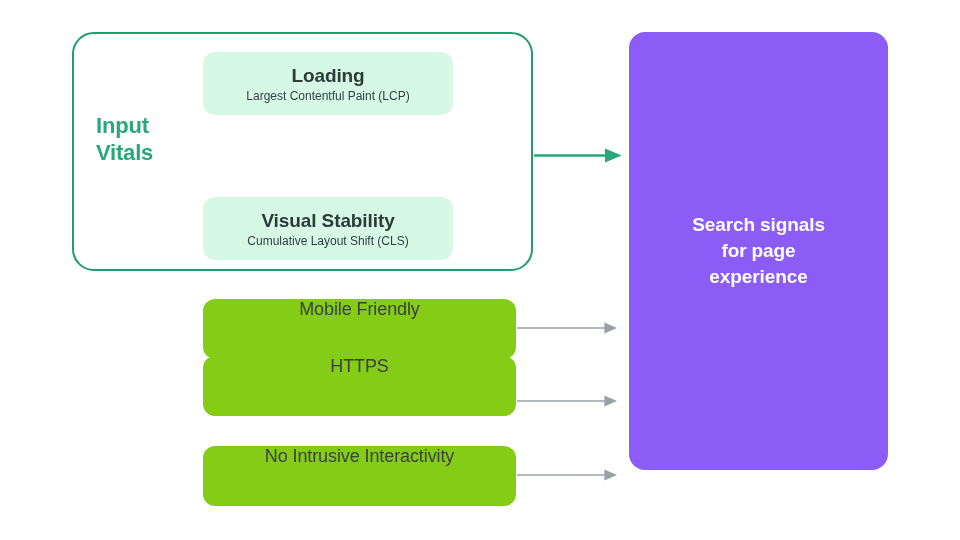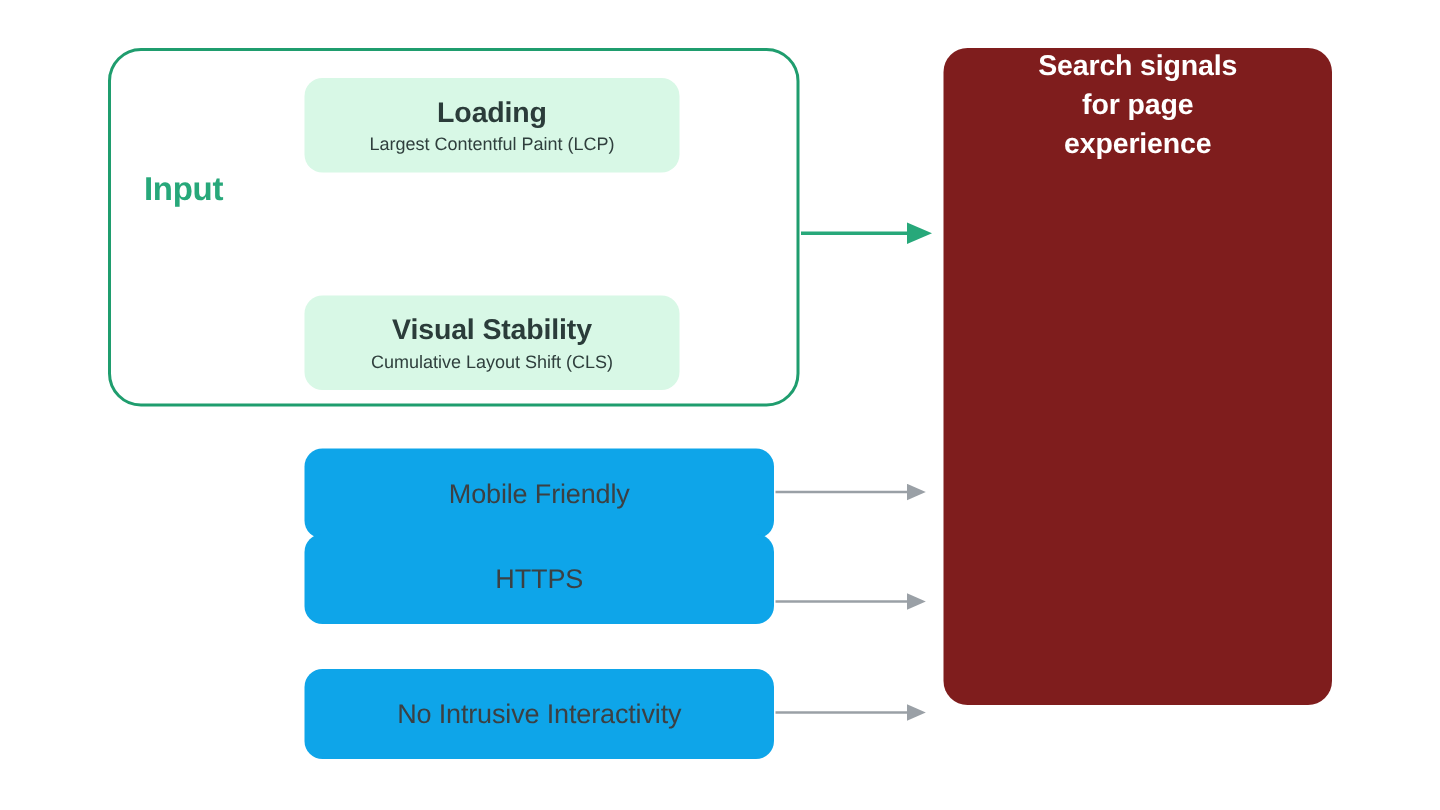--- a/index.html
+++ b/index.html
@@ -79,48 +79,48 @@
     margin-top: 1px;
     text-align: right;
   }
 
   
   .signal-box {
     position: absolute;
     left: 203px;
     width: 313px;
     height: 60px;
-    background: #0ea5e9;
+    background: #84cc16;
     border-radius: 12px;
     display: flex;
-    align-items: center;
+    align-items: flex-start;
     justify-content: center;
   }
   .signal-box.s0 { top: 299px; }
   .signal-box.s1 { top: 356px; }
   .signal-box.s2 { top: 446px; }
 
   .signal-label {
     font-size: 18px;
     font-weight: normal;
     color: #3c4043;
     letter-spacing: -0.1px;
   }
 
   
   .blue-panel {
     position: absolute;
     left: 629px;
     top: 32px;
     width: 259px;
     height: 438px;
-    background: #7f1d1d;
+    background: #8b5cf6;
     border-radius: 16px;
     display: flex;
-    align-items: flex-start;
+    align-items: center;
     justify-content: center;
   }
   .blue-text {
     color: #ffffff;
     font-size: 19px;
     font-weight: bold;
     line-height: 26px;
     text-align: center;
     letter-spacing: -0.1px;
   }
@@ -138,20 +138,21 @@
 </style>
 </head>
 <body>
 
 <div id="stage">
 
   <div class="cwv-container"></div>
 
   <div class="cwv-label">
     <span>Input</span>
+    <span>Vitals</span>
   </div>
 
   <div class="vital-card v0">
     <div class="vital-title">Loading</div>
     <div class="vital-sub">Largest Contentful Paint (LCP)</div>
   </div>
 
 
   <div class="vital-card v2">
     <div class="vital-title">Visual Stability</div>

